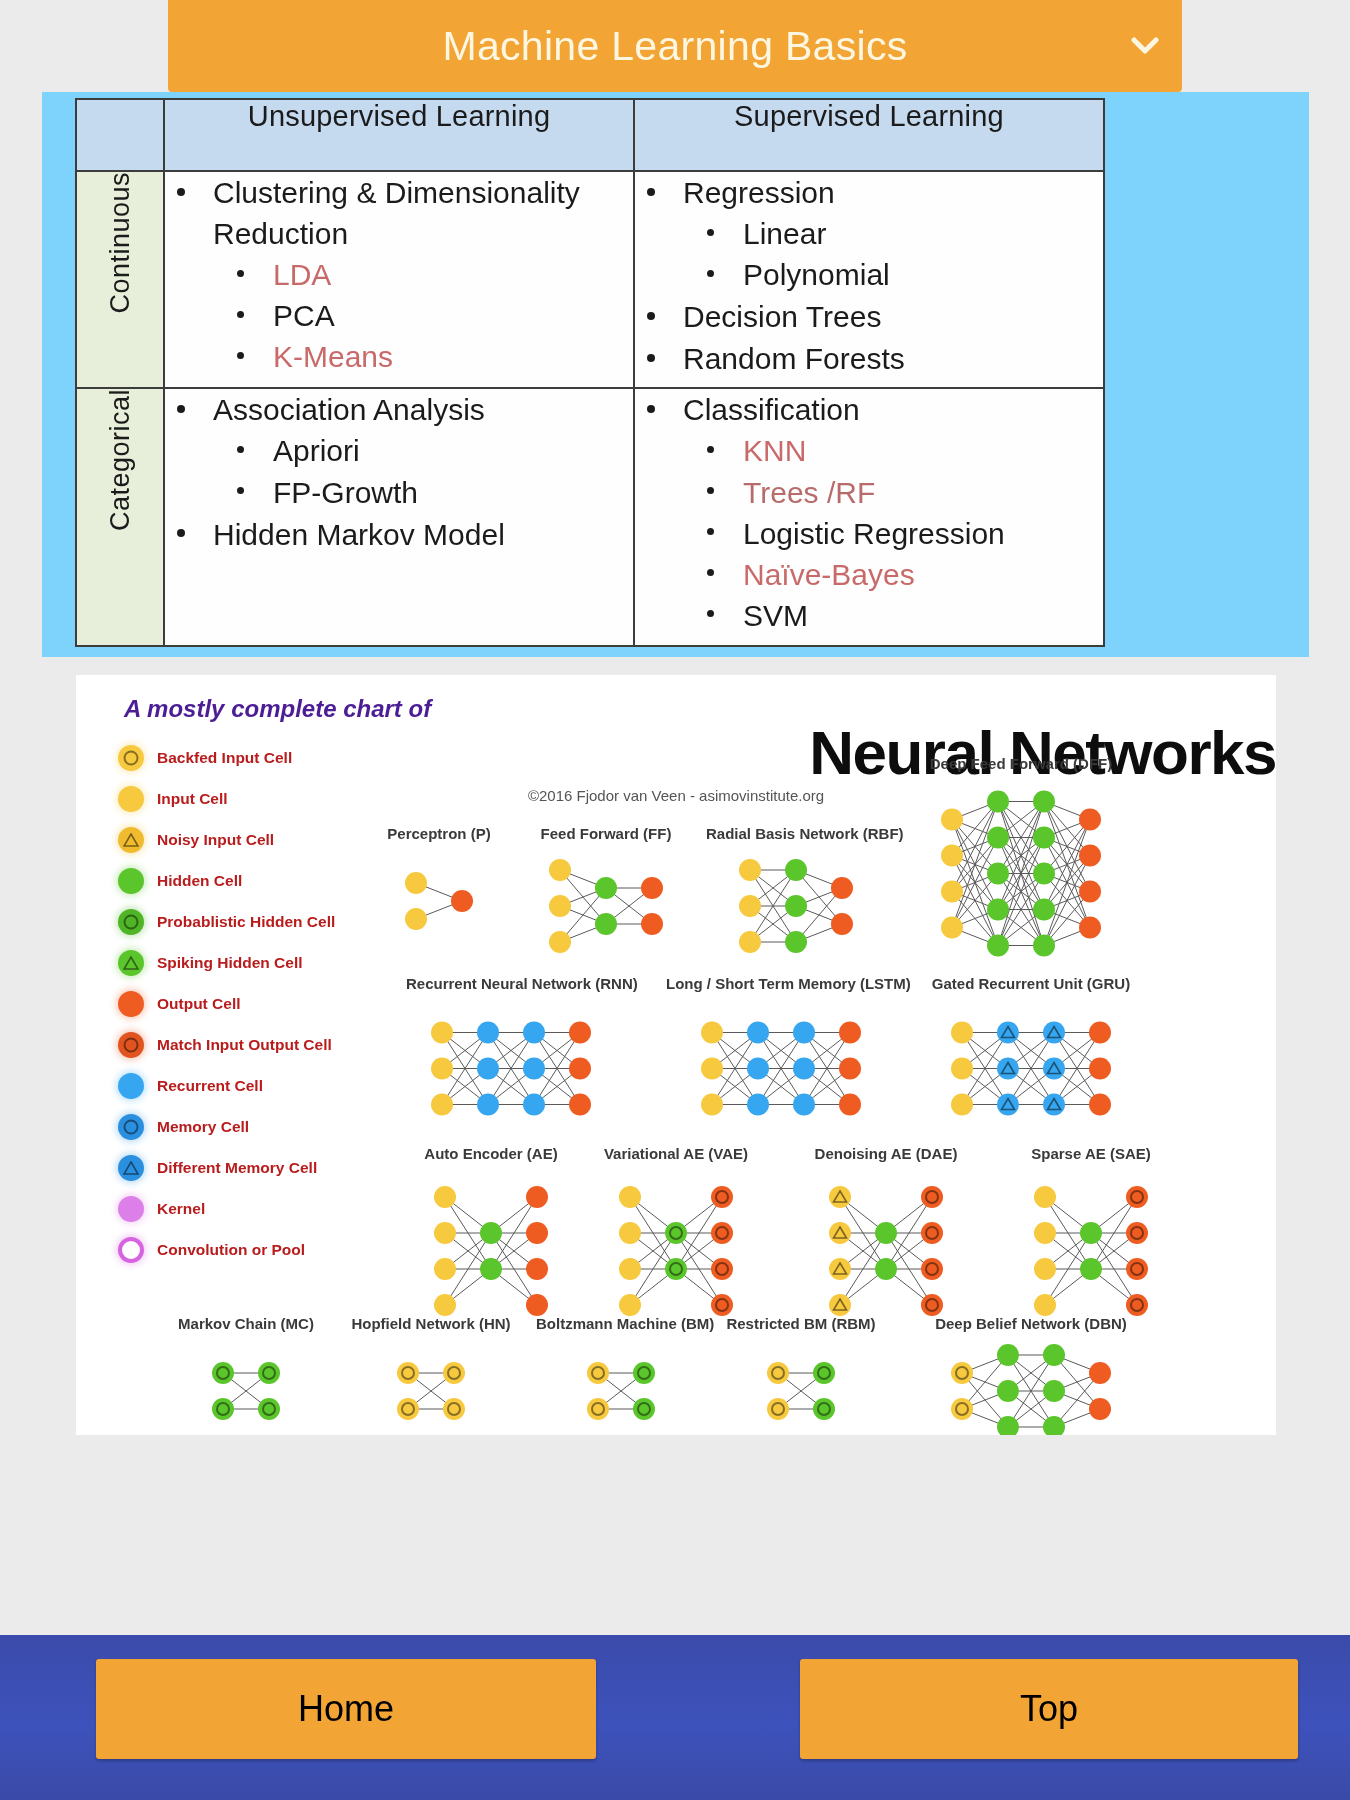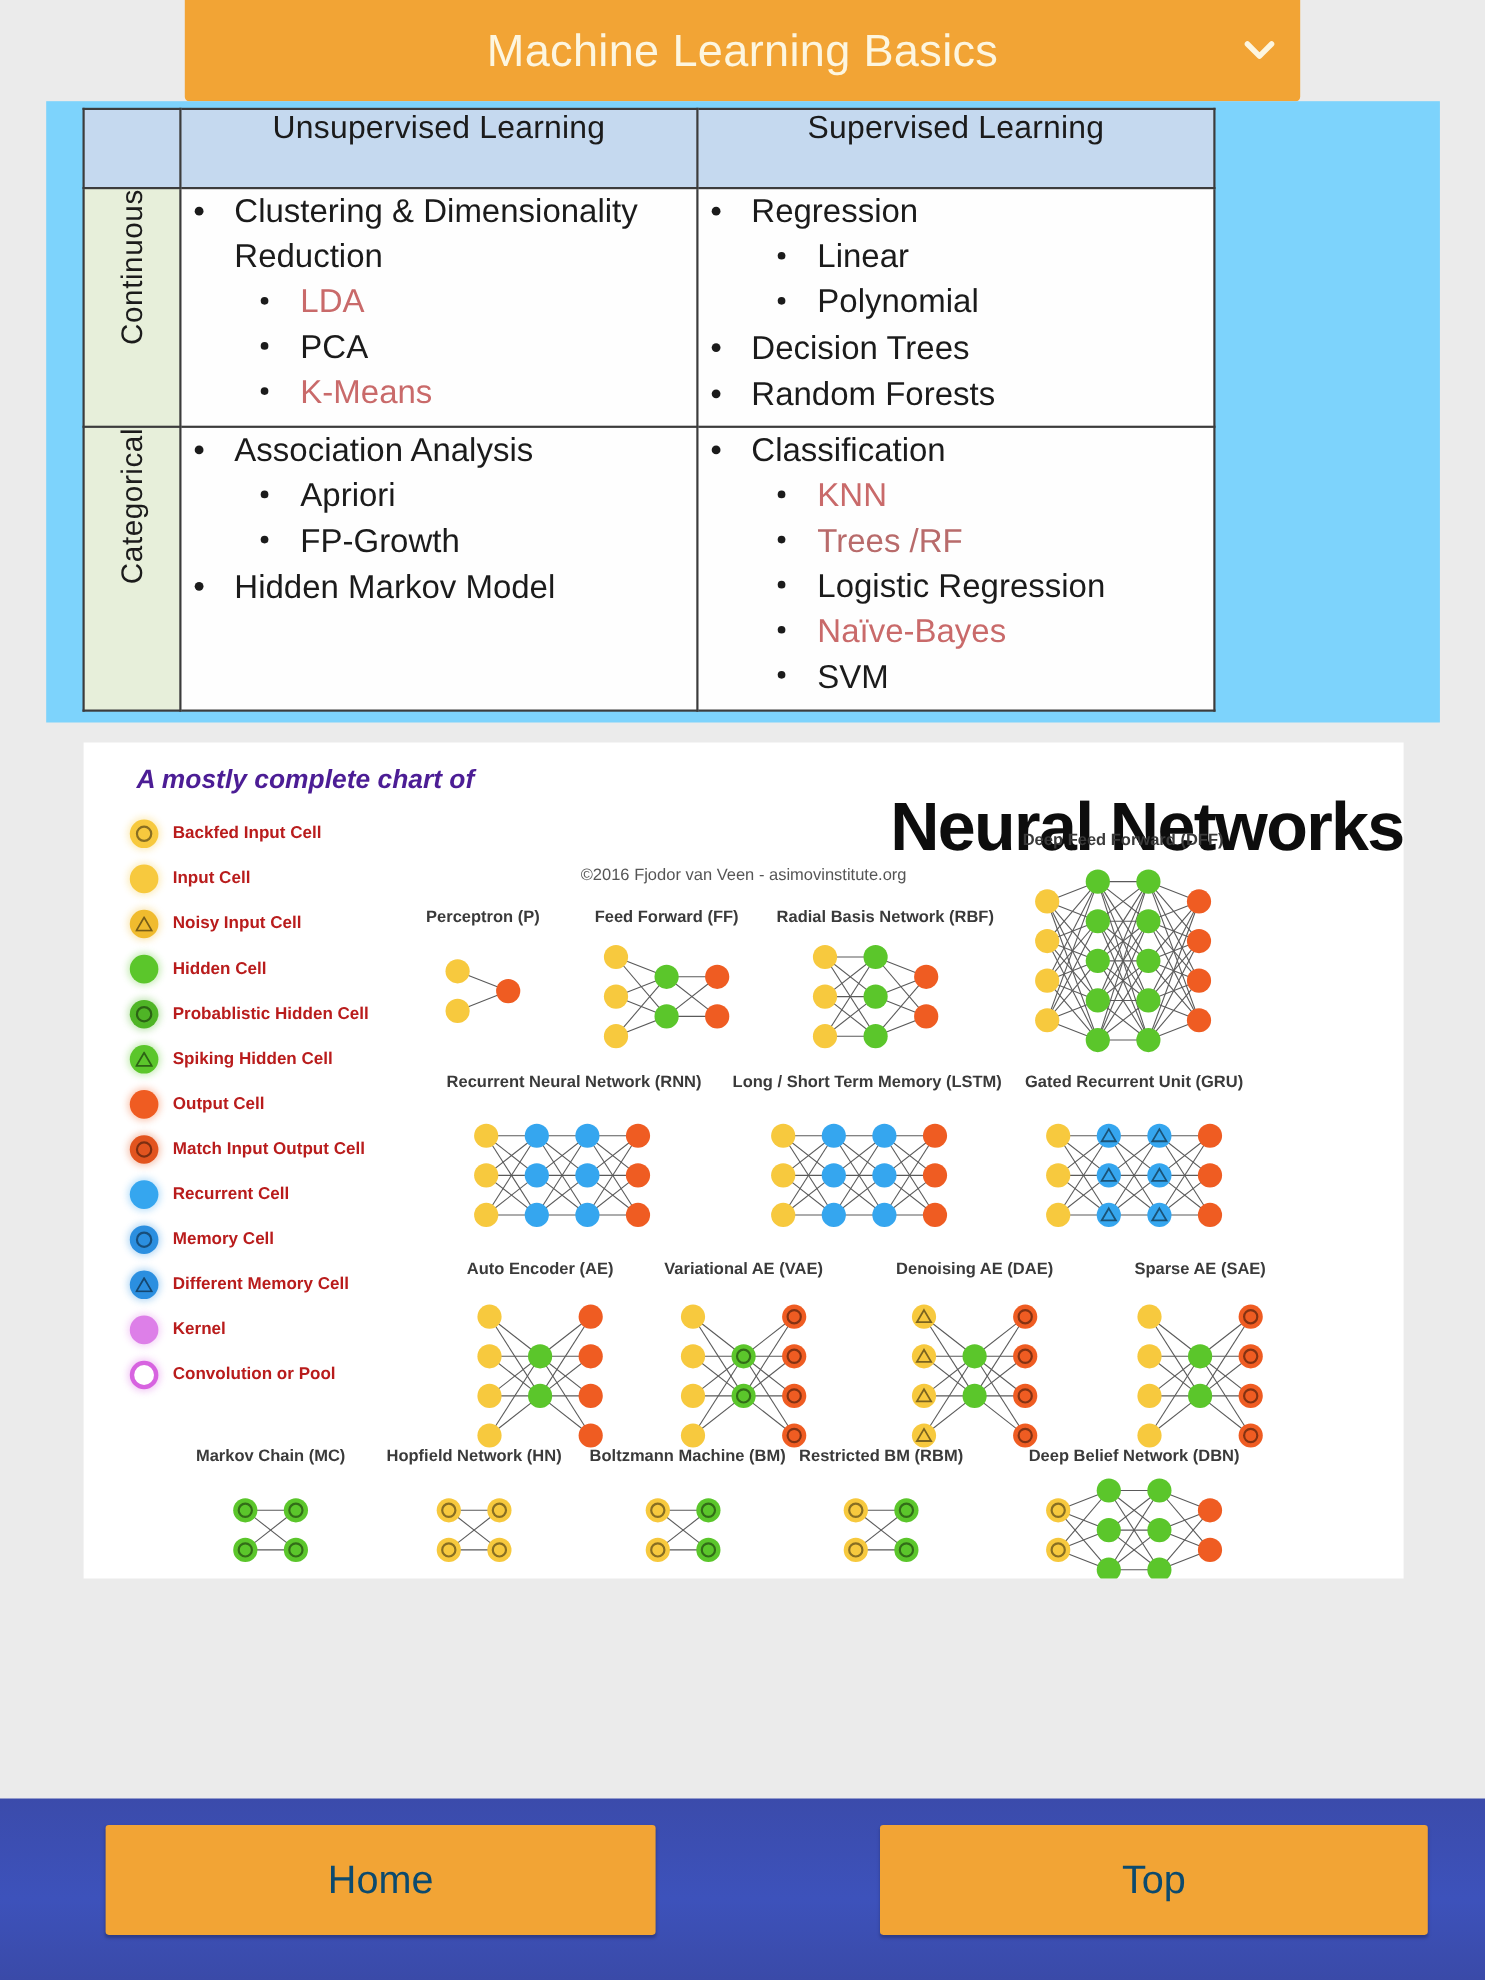--- a/index.html
+++ b/index.html
@@ -227,21 +227,21 @@
     background: #3c4fb2;
     background: linear-gradient(#3b4bab, #3d52bb 55%, #3a4aa8);
   }
   .nav-btn {
     position: absolute;
     top: 24px;
     height: 100px;
     background: #f2a435;
     border: none;
     border-radius: 3px;
-    color: #0c4a6e;
+    color: #000000;
     font-size: 36px;
     font-family: "Liberation Sans", sans-serif;
     cursor: pointer;
     box-shadow: 0 2px 3px rgba(0,0,0,0.25);
   }
   #nav-home { left: 96px; width: 500px; }
   #nav-top  { left: 800px; width: 498px; }
 
   
   #gap-strip {

